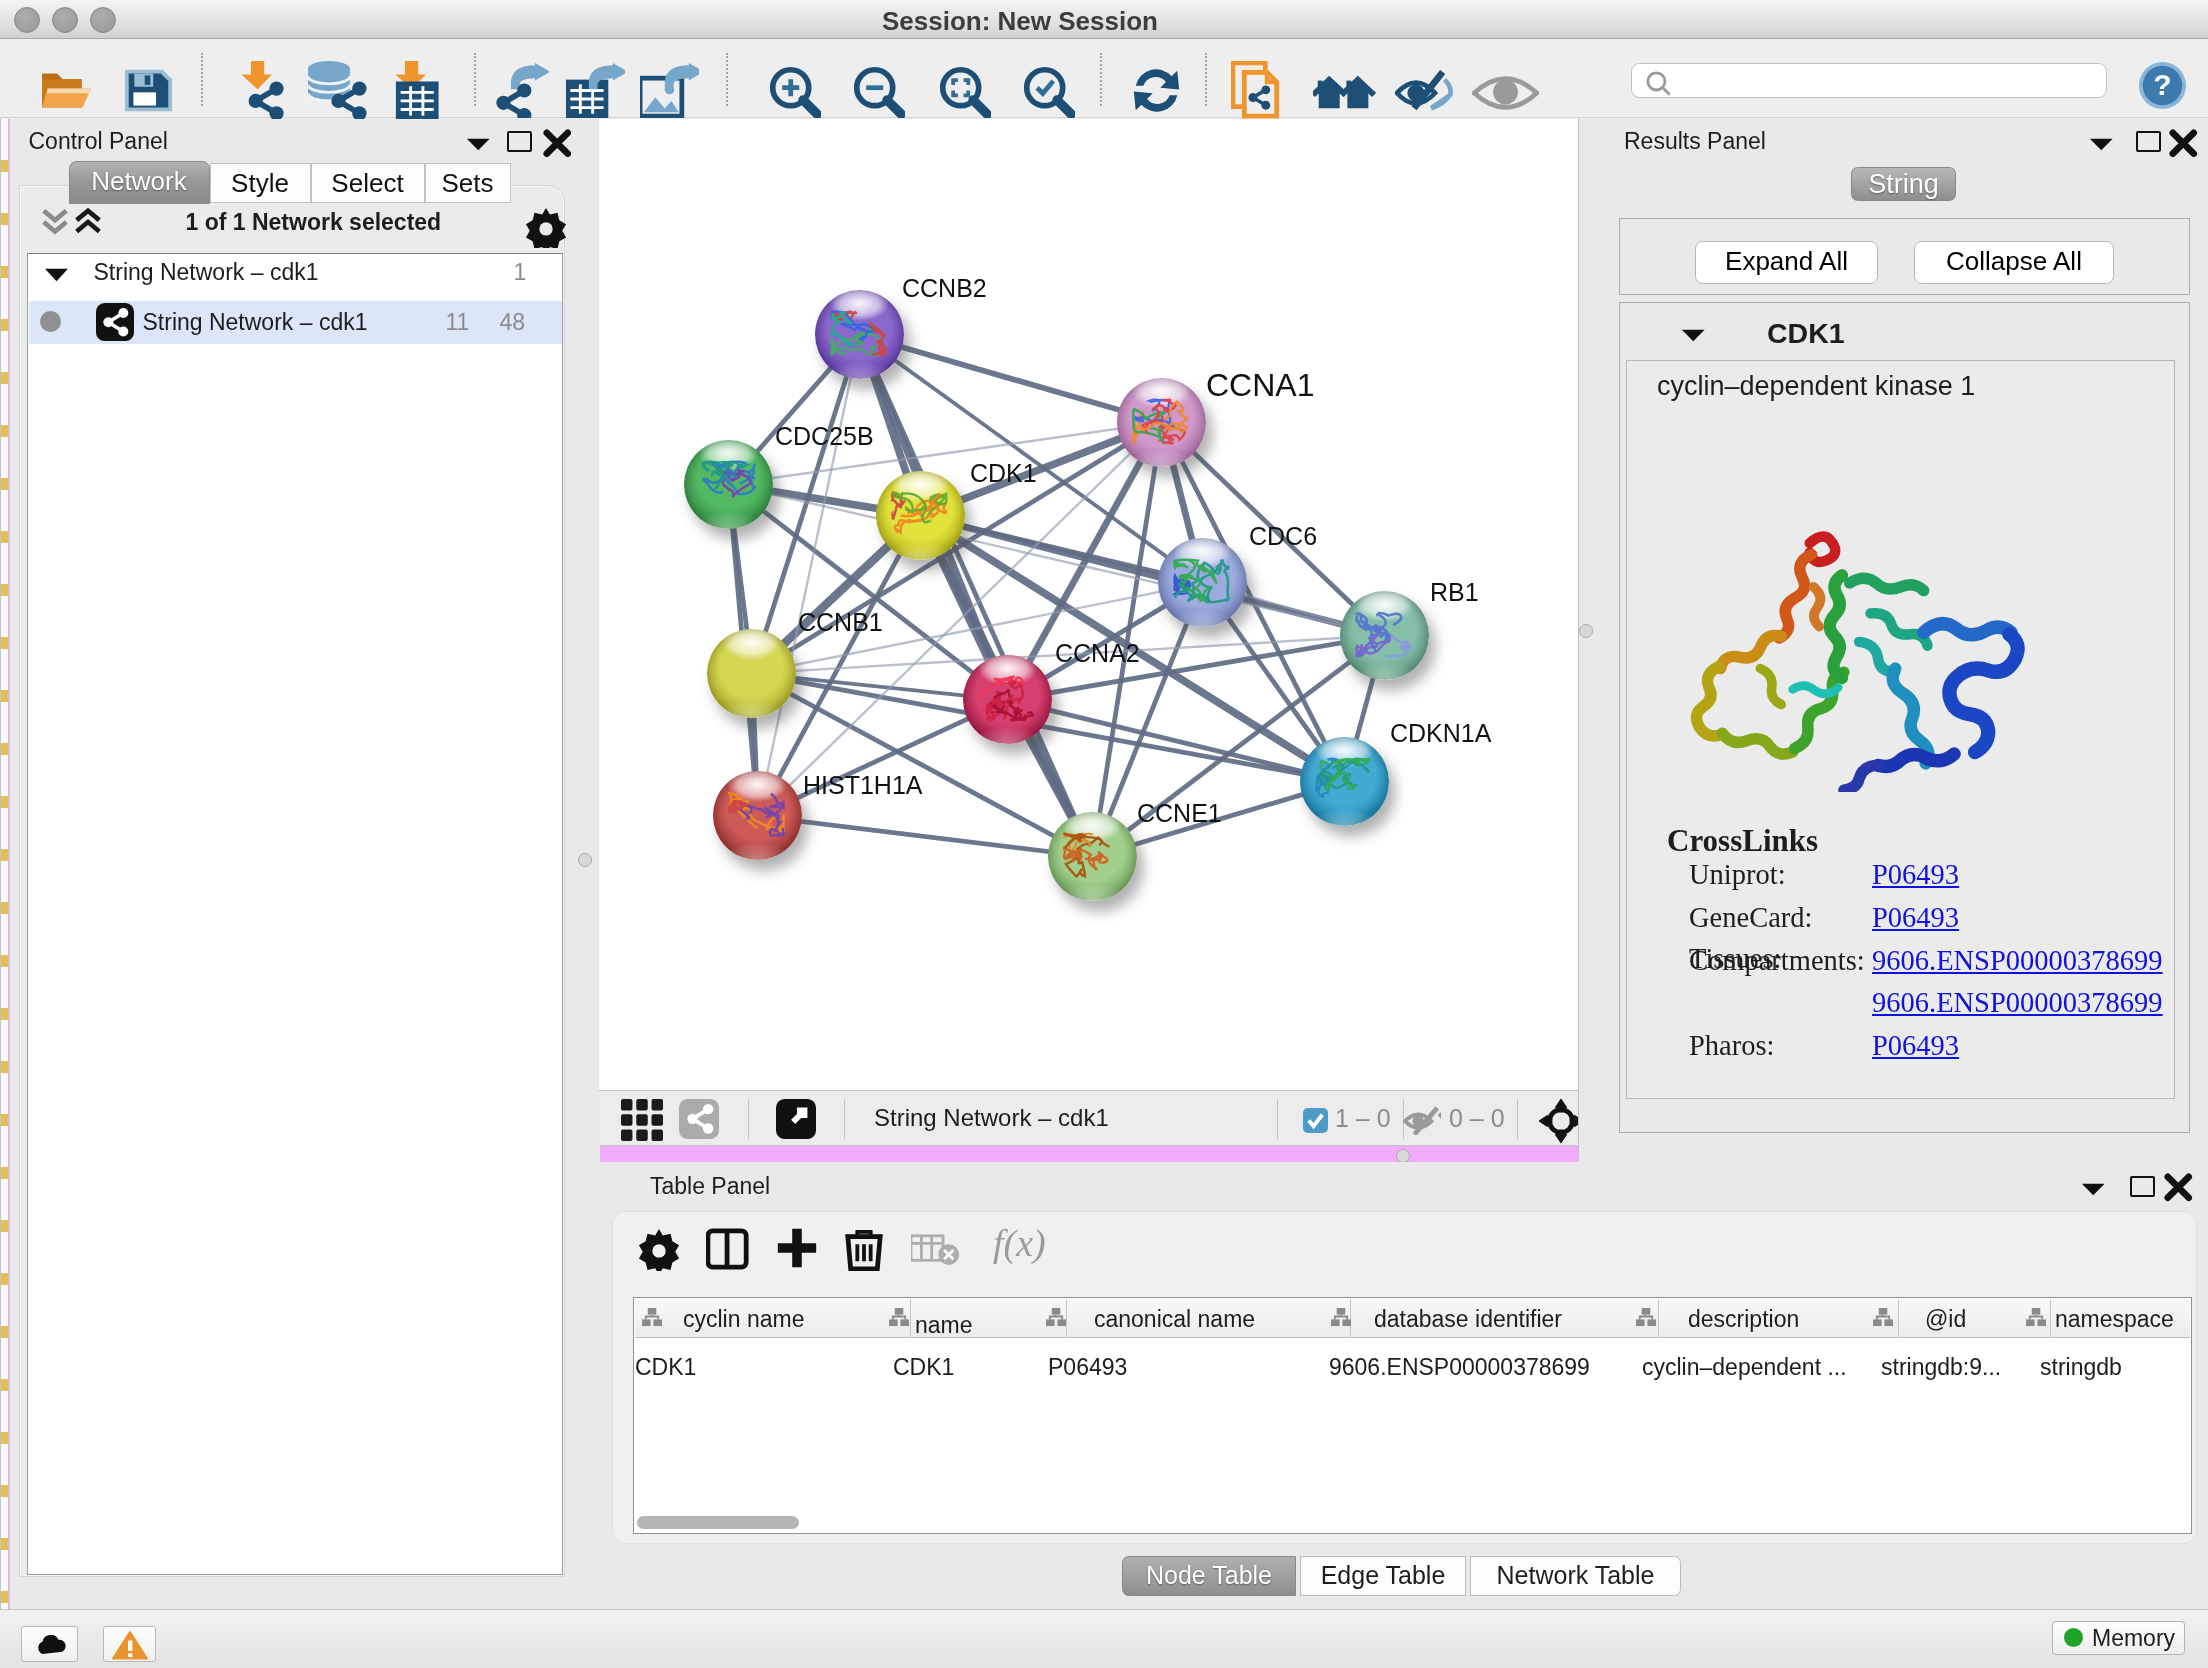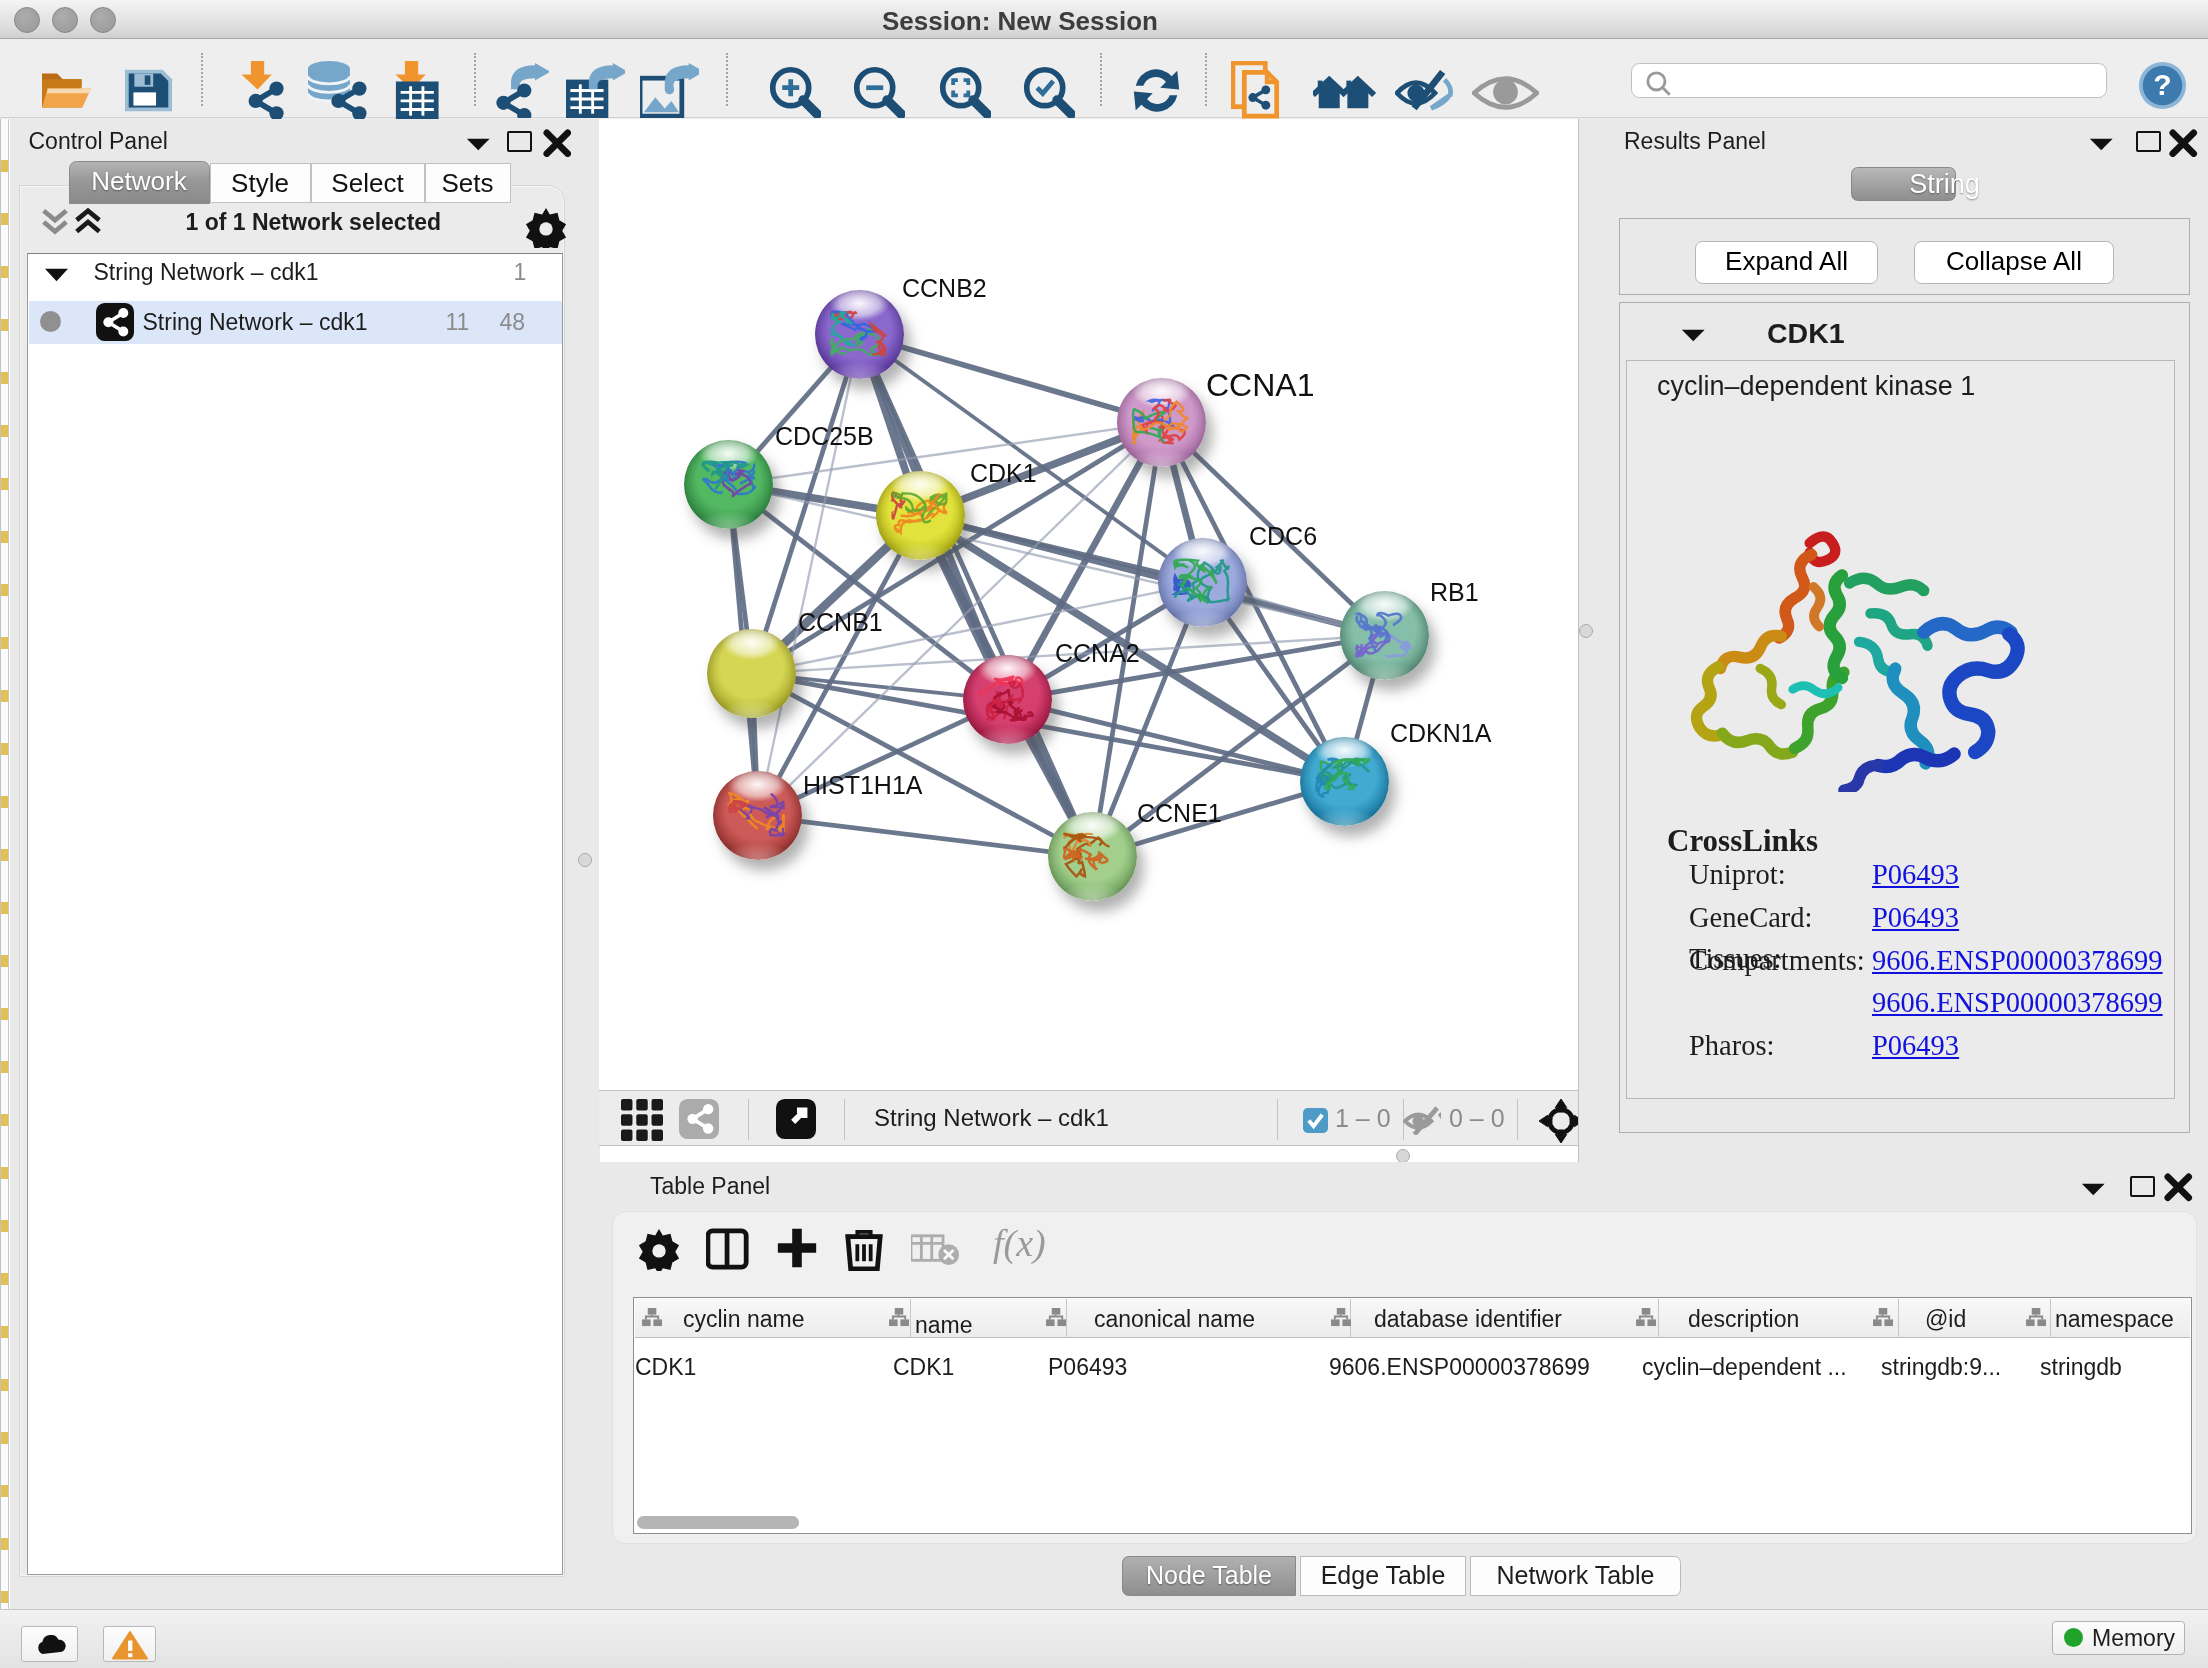--- a/index.html
+++ b/index.html
@@ -4,21 +4,21 @@
 html,body { width:2208px; height:1668px; background:#ececec; font-family:"Liberation Sans", sans-serif; overflow:hidden; }
 .abs { position:absolute; }
 .t { position:absolute; white-space:nowrap; color:#1d1d1d; }
 #titlebar { left:0; top:0; width:2208px; height:39px;
   background:linear-gradient(#f4f4f4,#dedede 70%,#cfcfcf); border-bottom:1px solid #a9a9a9; }
 .tl { position:absolute; top:6.7px; width:26px; height:26px; border-radius:50%;
   background:radial-gradient(circle at 40% 35%, #adadad, #979797); border:1px solid #868686; }
 #toolbar { left:0; top:40px; width:2208px; height:78px; background:#eeeeee; border-bottom:1px solid #d2d2d2;}
 .sep { position:absolute; top:13.3px; height:53px; width:0; border-left:2.9px dotted #a2a2a2; }
 #searchbox { left:1631px; top:23px; width:476px; height:35px; background:#fff; border:1.9px solid #c0c0c0; border-radius:8.6px; }
-#main { left:0; top:119px; width:1780px; height:1490px; background:#ffffff; }
+#main { left:0; top:119px; width:1780px; height:1490px; background:#f0abfc; }
 #leftsliver { left:0; top:0; width:8.6px; height:1490px; background:
   repeating-linear-gradient(#fbfbfb 0 41px, #e4bf55 41px 53px); border-right:1px solid #c9c9c9; border-left:1.9px solid #b9c4cc;}
 #cpanel { left:9.5px; top:0; width:590px; height:1490px; background:#e9e9e9; }
 #cp-content { left:9.5px; top:66px; width:546px; height:1392px; background:#ebebeb;
   border:1px solid #d5d5d5; border-radius:0 17px 0 0; box-shadow:0 0 0 1px #f5f5f5 inset; }
 .tab { position:absolute; top:44px; height:40px; font-size:26px; text-align:center; line-height:38px;
   background:#fdfdfd; border:1px solid #c2c2c2; color:#111; z-index:3;}
 .tabsel { background:linear-gradient(#b4b4b4,#989898 45%,#8a8a8a); color:#fff; border-color:#8a8a8a;
   text-shadow:0 1px 1.9px rgba(0,0,0,.4); border-radius:7.6px 7.6px 0 0; top:42px; height:43px;}
 #cp-white { left:17px; top:134px; width:536px; height:1322px; background:#fff; border:1.9px solid #9b9b9b; border-top-color:#7f7f7f;}
@@ -450,21 +450,21 @@
     <div class="abs" id="rpanel">
       <div class="t" style="left:45px;top:8.6px;font-size:23px;">Results Panel</div>
       <svg class="abs" style="left:508px;top:13.3px;" width="28.5" height="23" viewBox="0 0 30 24">
         <path d="M3 7 h24 l-12 12 z" fill="#111"></path>
       </svg>
       <div class="winbtn-box" style="left:557px;top:12.4px"></div>
       <svg class="abs" style="left:590px;top:9.5px;" width="28.5" height="28.5" viewBox="0 0 30 30">
         <path d="M4 4 L26 26 M26 4 L4 26" stroke="#111" stroke-width="7" stroke-linecap="round"></path>
       </svg>
       <div class="abs" style="left:272px;top:48px;width:105px;height:34px;background:linear-gradient(#b8b8b8,#8e8e8e);border:1px solid #888;border-radius:6.7px;"></div>
-      <div class="t" style="left:272px;top:50px;font-size:27px;width:105px;text-align:center;color:#fff;text-shadow:0 1px 1.9px rgba(0,0,0,.4);margin-left:41px;">String</div>
+      <div class="t" style="left:272px;top:50px;font-size:27px;width:105px;text-align:center;color:#fff;text-shadow:0 1px 1.9px rgba(0,0,0,.4);">String</div>
       <div class="abs" style="left:40px;top:99px;width:571px;height:77px;border:1.9px solid #adadad;background:#e9e9e9;"></div>
       <div class="hdrbtn" style="left:116px;top:122px;width:183px;height:43px;line-height:39px;text-align:center;font-size:26px;">Expand All</div>
       <div class="hdrbtn" style="left:335px;top:122px;width:200px;height:43px;line-height:39px;text-align:center;font-size:26px;">Collapse All</div>
       <div class="abs" style="left:40px;top:183px;width:571px;height:831px;border:1.9px solid #adadad;background:#e9e9e9;"></div>
       <svg class="abs" style="left:100px;top:204px;" width="28.5" height="23" viewBox="0 0 30 24">
         <path d="M3 7 h24 l-12 12 z" fill="#111"></path>
       </svg>
       <div class="t" style="left:188px;top:198px;font-size:28.5px;font-weight:bold;">CDK1</div>
       <div class="abs" style="left:47px;top:241px;width:549px;height:739px;border:1.9px solid #b8b8b8;background:#ebebeb;"></div>
       <div class="t" style="left:78px;top:252px;font-size:27px;">cyclin–dependent kinase 1</div>

